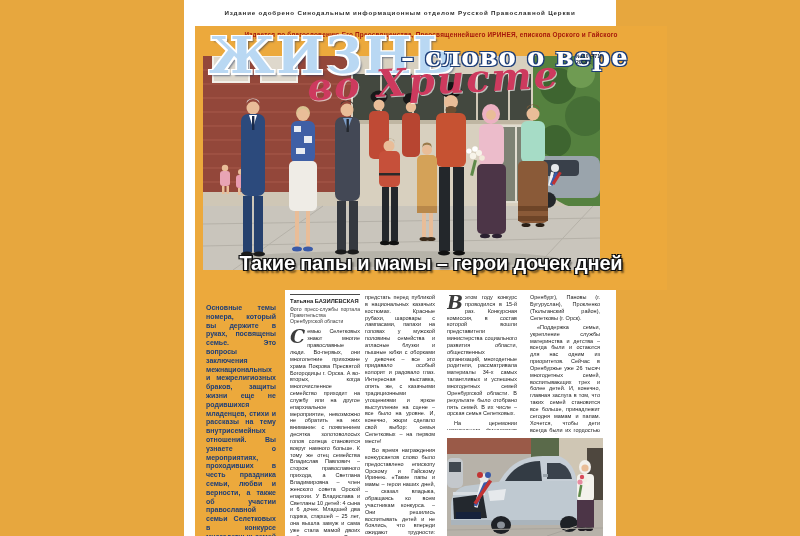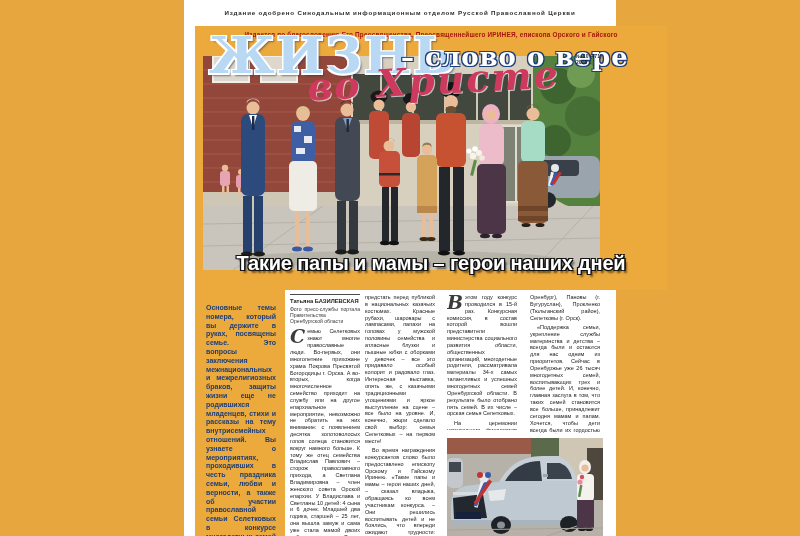--- a/index.html
+++ b/index.html
@@ -243,21 +243,21 @@
 
       <div class="title-main">ЖИЗНЬ</div>
       <div class="title-tagline">– слово о вере</div>
       <div class="title-sub">во Христе</div>
 
       <div class="issue-info">
         <div>№ 10 (471)</div>
         <div>2018 г.</div>
       </div>
 
-      <div class="headline">Такие папы и мамы – герои наших дней</div>
+      <div class="headline">Такие папы и мамы – герои дочек дней</div>
     </div>
 
     <div class="sidebar">
       <p>Основные темы номера, который вы держите в руках, посвящены семье. Это вопросы заключения межнациональных и межрелигиозных браков, защиты жизни еще не родившихся младенцев, стихи и рассказы на тему внутрисемейных отношений. Вы узнаете о мероприятиях, проходивших в честь праздника семьи, любви и верности, а также об участии православной семьи Селетковых в конкурсе многодетных семей и об их победе.</p>
     </div>
 
     <div class="col col1">
       <div class="byline-rule"></div>
       <div class="author">Татьяна БАЗИЛЕВСКАЯ</div>
       <div class="credit">Фото пресс-службы портала Правительства Оренбургской области</div>

